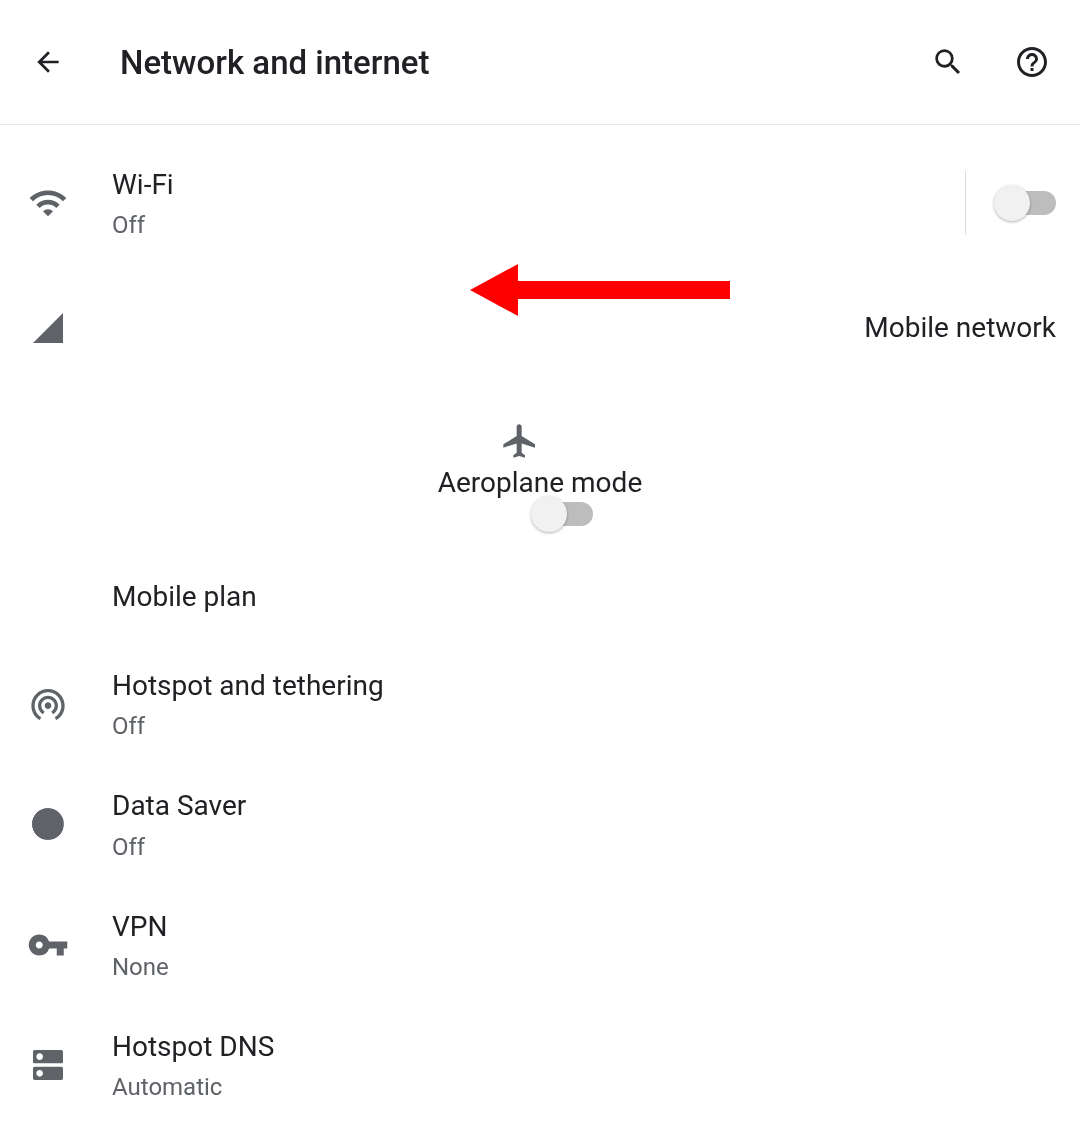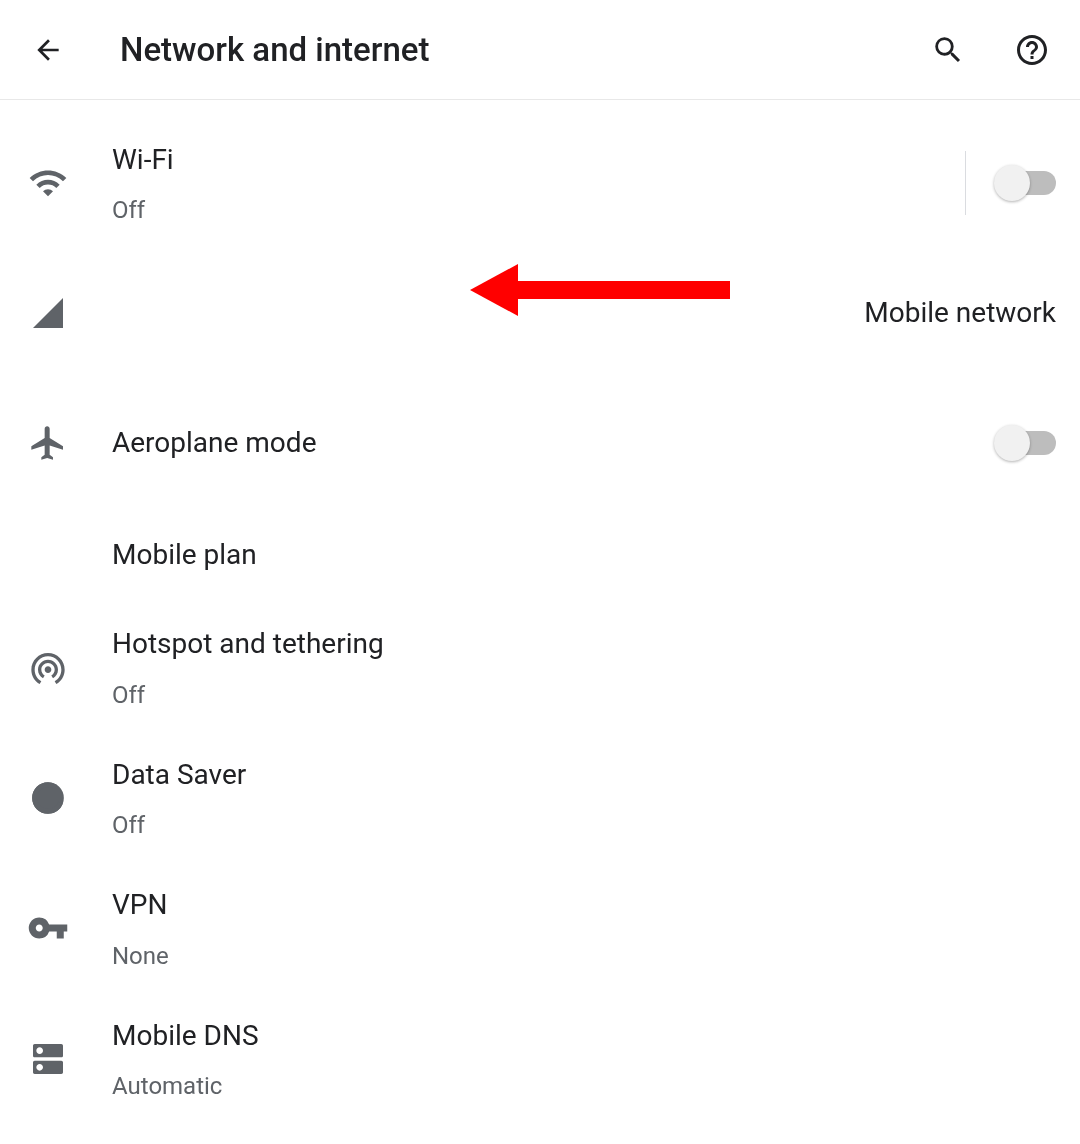--- a/index.html
+++ b/index.html
@@ -10,21 +10,21 @@
     body {
       font-family: Roboto, -apple-system, BlinkMacSystemFont, "Segoe UI", Arial, sans-serif;
       background: #ffffff;
       width: 1080px;
       height: 1144px;
       color: #202124;
     }
     .header {
       display: flex;
       align-items: center;
-      height: 100px;
+      height: 125px;
       padding: 0 24px;
       border-bottom: 1px solid #e8e8e8;
     }
     .back-btn {
       width: 48px;
       height: 48px;
       display: flex;
       align-items: center;
       justify-content: center;
       cursor: pointer;
@@ -75,21 +75,21 @@
       justify-content: center;
     }
     .item-title {
       font-size: 28px;
       color: #202124;
       line-height: 1.3;
     }
     .item-subtitle {
       font-size: 24px;
       color: #5f6368;
-      margin-top: 18px;
+      margin-top: 8px;
     }
     .item-toggle {
       margin-left: 16px;
       padding-left: 32px;
     }
     .item-toggle.with-divider {
       border-left: 1px solid #dadce0;
       padding-top: 20px;
       padding-bottom: 20px;
     }
@@ -169,21 +169,21 @@
     <div class="item-icon">
       <svg width="36" height="36" viewBox="0 0 24 24">
         <path fill="#5f6368" d="M2 22h20V2L2 22z"></path>
       </svg>
     </div>
     <div class="item-text">
       <div class="item-title">Mobile network</div>
     </div>
   </div>
 
-  <div class="item" style="min-height:130px;">
+  <div class="item" style="min-height:130px;flex-direction:column;">
     <div class="item-icon">
       <svg width="40" height="40" viewBox="0 0 24 24">
         <path fill="#5f6368" d="M21 16v-2l-8-5V3.5c0-.83-.67-1.5-1.5-1.5S10 2.67 10 3.5V9l-8 5v2l8-2.5V19l-2 1.5V22l3.5-1 3.5 1v-1.5L13 19v-5.5l8 2.5z"></path>
       </svg>
     </div>
     <div class="item-text">
       <div class="item-title">Aeroplane mode</div>
     </div>
     <div class="item-toggle">
       <div class="toggle">
@@ -237,21 +237,21 @@
     </div>
   </div>
 
   <div class="item">
     <div class="item-icon">
       <svg width="40" height="40" viewBox="0 0 24 24">
         <path fill="#5f6368" d="M20 13H4c-.55 0-1 .45-1 1v6c0 .55.45 1 1 1h16c.55 0 1-.45 1-1v-6c0-.55-.45-1-1-1zM7 19c-1.1 0-2-.9-2-2s.9-2 2-2 2 .9 2 2-.9 2-2 2zM20 3H4c-.55 0-1 .45-1 1v6c0 .55.45 1 1 1h16c.55 0 1-.45 1-1V4c0-.55-.45-1-1-1zM7 9c-1.1 0-2-.9-2-2s.9-2 2-2 2 .9 2 2-.9 2-2 2z"></path>
       </svg>
     </div>
     <div class="item-text">
-      <div class="item-title">Mobile DNS</div>
+      <div class="item-title">Hotspot DNS</div>
       <div class="item-subtitle">Automatic</div>
     </div>
   </div>
 
 </div>
 
 <svg class="annotation-arrow" width="270" height="60">
   <rect x="40" y="17" width="220" height="18" fill="#ff0000"></rect>
   <polygon points="0,26 48,0 48,52" fill="#ff0000"></polygon>
 </svg>

